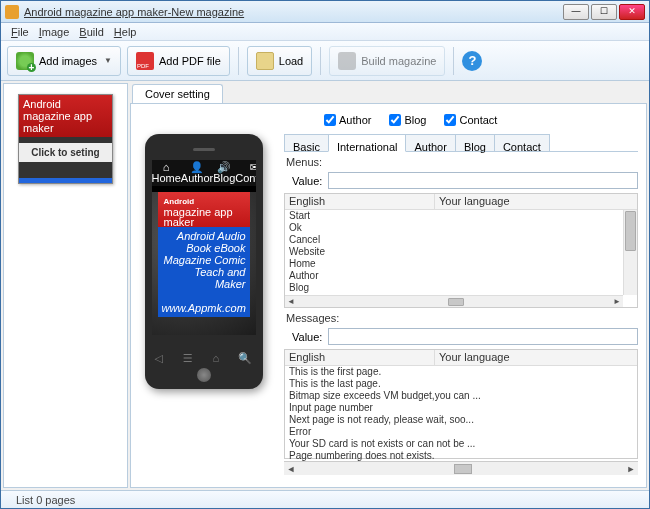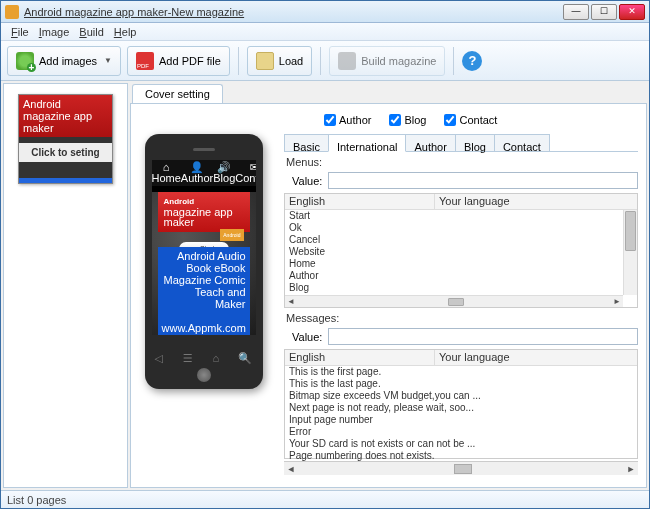--- a/index.html
+++ b/index.html
@@ -47,21 +47,21 @@
 .phone-screen { width: 100%; height: 175px; background: #000; position: relative; overflow:hidden; }
 .phone-topbar { height:26px; background:#111; display:flex; justify-content:space-around; align-items:center; color:#fff; font-size:6px; }
 .phone-topbar div { text-align:center; }
 .phone-topbar .picon { font-size:11px; line-height:10px; display:block; }
 .phone-cover { height:149px; background: radial-gradient(circle at 30% 30%, #555, #1a1a1a); position:relative; }
 .cover-red { background:linear-gradient(#d33,#b11); color:#fff; padding:5px 6px; margin:6px 6px 0 6px; font-size:7px; line-height:10px;}
 .cover-red .t1 { font-weight:bold; font-size:8px;}
 .cover-tag { background:#e8a030; color:#fff; font-size:5px; padding:1px 3px; float:right; margin-top:2px;}
 .cover-start { width:50px; height:14px; margin:10px auto; background:linear-gradient(#fff,#ddd); border-radius:7px; text-align:center; font-size:7px; line-height:14px; color:#333; position:relative;}
 .cover-start::before { content:'▶'; font-size:6px; color:#888; margin-right:3px;}
-.cover-blue { position:absolute; bottom:4px; left:6px; right:6px; background:#15c; color:#fff; font-size:5px; padding:3px 4px; text-align:right;}
+.cover-blue { position:absolute; bottom:24px; left:6px; right:6px; background:#15c; color:#fff; font-size:5px; padding:3px 4px; text-align:right;font-style:italic;}
 .cover-blue .line2 { margin-top:12px; }
 .settings-area { flex:1; padding: 6px 8px; overflow: hidden; display:flex; flex-direction:column; }
 .checkbox-row { display:flex; gap:18px; padding: 4px 0 8px 40px; }
 .cb { display:flex; align-items:center; gap:3px; }
 .cb input { width:12px; height:12px; }
 .sub-tabs { display:flex; height:18px; border-bottom:1px solid #b8ccde; }
 .sub-tab { padding:6px 8px; border:1px solid #b8ccde; border-bottom:none; background:#f0f4f8; margin-right:-1px; cursor:pointer; }
 .sub-tab.active { background:#fff; border-bottom:1px solid #fff; margin-bottom:-1px; }
 .section-label { font-weight:normal; padding: 4px 0 2px 2px; color:#333; }
 .value-row { display:flex; align-items:center; gap:6px; padding:2px 0 4px 8px; }
@@ -73,21 +73,21 @@
 .gh-col { padding:1px 4px; color:#333; }
 .gh-col:first-child { width:150px; border-right:1px solid #ddd; }
 .grid-body { overflow:hidden; }
 .grid-row { padding: 0 4px; line-height:12px; color:#333; font-size:10px; }
 .vscroll { position:absolute; right:0; top:16px; bottom:12px; width:14px; background:#f0f0f0; border-left:1px solid #ddd; }
 .vthumb { background:#c8c8c8; border:1px solid #aaa; height:40px; margin:1px; border-radius:1px; }
 .hscroll { position:absolute; left:0; right:14px; bottom:0; height:12px; background:#f0f0f0; border-top:1px solid #ddd; display:flex; align-items:center;}
 .hscroll .arrow { width:12px; text-align:center; font-size:8px; color:#555;}
 .hscroll .track { flex:1; position:relative; height:10px;}
 .hscroll .hthumb { position:absolute; left:48%; width:16px; height:8px; top:1px; background:#c8c8c8; border:1px solid #aaa; border-radius:1px;}
-.statusbar { height:18px; background:linear-gradient(#f6faff,#e5eff9); border-top:1px solid #b8ccde; display:flex; align-items:center; padding:0 6px; color:#444; }
+.statusbar { height:18px; background:linear-gradient(#f6faff,#e5eff9); border-top:1px solid #b8ccde; display:flex; align-items:center; padding:0 15px; color:#444; }
 .bottom-hscroll { height:14px; background:#f0f0f0; border-top:1px solid #ccc; margin:2px 0 0 0; position:relative; display:flex; align-items:center;}
 .bottom-hscroll .arrow { width:14px; text-align:center; font-size:9px; color:#555; cursor:pointer;}
 .bottom-hscroll .track { flex:1; position:relative; height:12px;}
 .bottom-hscroll .hthumb { position:absolute; left:48%; width:18px; height:10px; top:1px; background:#c8c8c8; border:1px solid #aaa;}
 </style>
 </head>
 <body>
 
 <div class="window">
   <div class="titlebar">
@@ -243,22 +243,22 @@
           </div>
           <div class="grid-area g2">
             <div class="grid-header">
               <div class="gh-col">English</div>
               <div class="gh-col">Your language</div>
             </div>
             <div class="grid-body" id="messages-body">
                 <div class="grid-row">This is the first page.</div>
                 <div class="grid-row">This is the last page.</div>
                 <div class="grid-row">Bitmap size exceeds VM budget,you can ...</div>
+                <div class="grid-row">Input page number</div>
                 <div class="grid-row">Next page is not ready, please wait, soo...</div>
-                <div class="grid-row">Input page number</div>
                 <div class="grid-row">Error</div>
                 <div class="grid-row">Your SD card is not exists or can not be ...</div>
                 <div class="grid-row">Page numbering does not exists.</div>
               </div>
           </div>
 
           <div class="bottom-hscroll">
             <span class="arrow">◄</span>
               <div class="track">
                 <div class="hthumb"></div>

